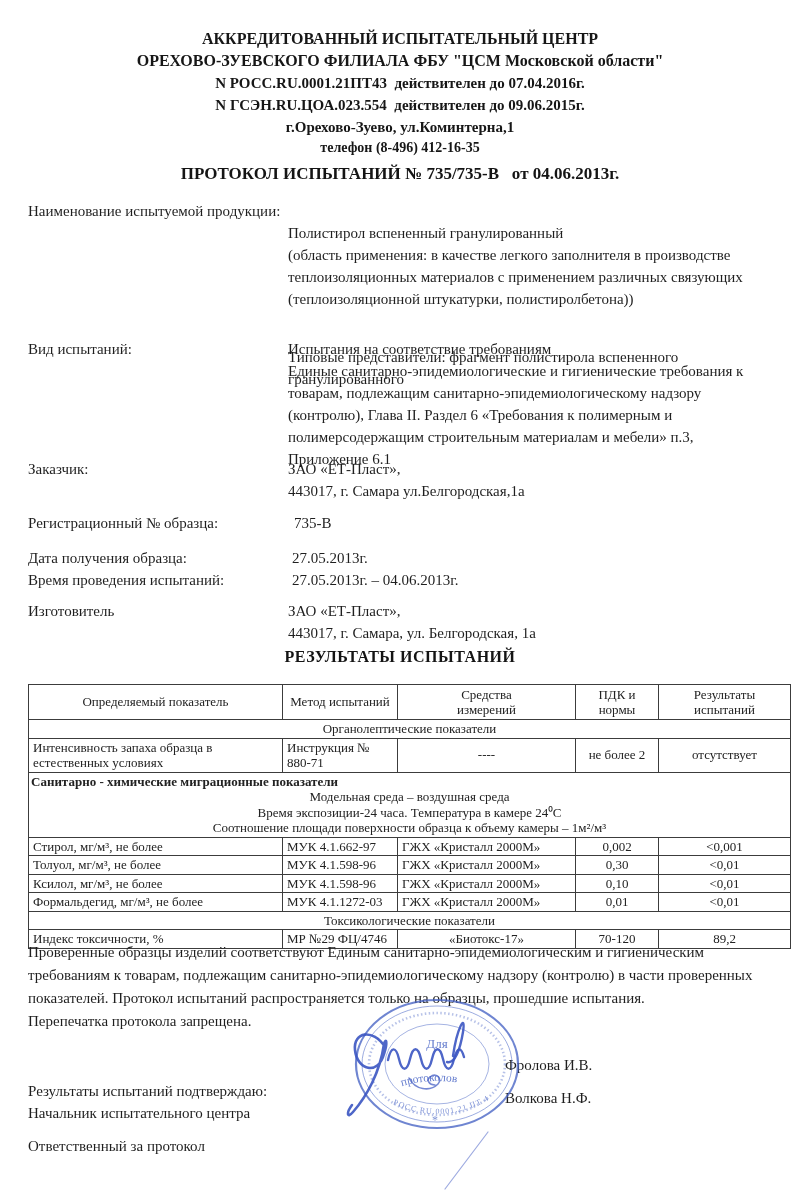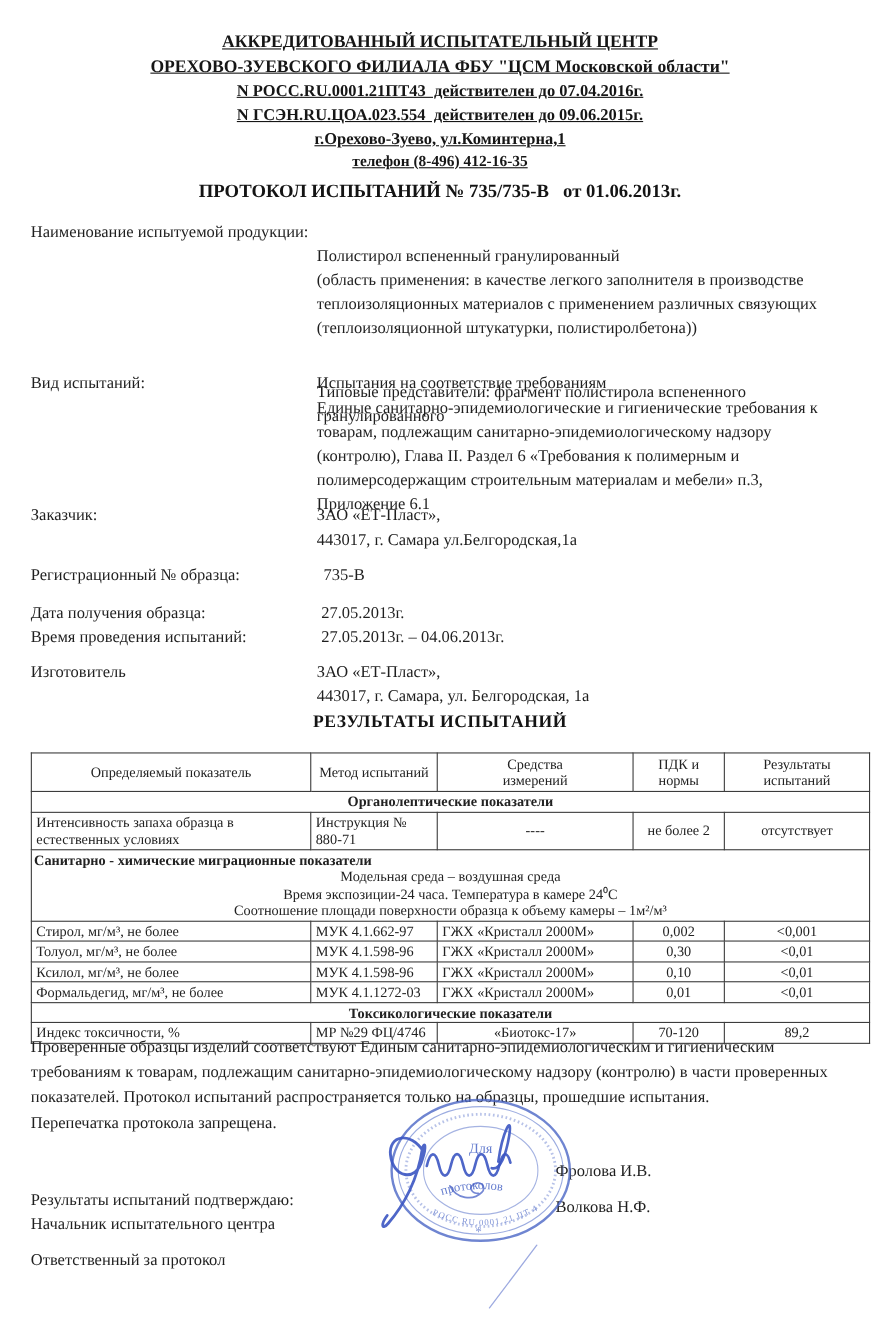--- a/index.html
+++ b/index.html
@@ -5,21 +5,21 @@
   html,body { margin:0; padding:0; background:#ffffff; }
   .page {
     position:relative; width:800px; height:1200px; margin:0 auto;
     background:#ffffff; overflow:hidden;
     font-family:"Liberation Serif", serif; color:#1f1f1f;
   }
   .pre { white-space:pre-wrap; }
   .preline { white-space:pre-line; }
 
   
-  .letterhead { position:absolute; top:28px; left:0; width:100%; text-align:center; font-weight:bold; color:#161616;text-decoration:underline; }
+  .letterhead { position:absolute; top:28px; left:0; width:100%; text-align:center; font-weight:bold; color:#161616; }
   .lh-big  { font-size:16px; line-height:22px; }
   .lh-mid  { font-size:15px; line-height:22px; }
   .lh-sm   { font-size:14px; line-height:20px; }
 
   .protocol-title {
     position:absolute; top:164px; left:0; width:100%; text-align:center;
     font-weight:bold; font-size:17px; color:#141414;
   }
 
   
@@ -36,21 +36,21 @@
   
   table.results {
     position:absolute; top:684px; left:28px; width:762px;
     border-collapse:collapse; table-layout:fixed;
     font-size:13px; line-height:15.5px; color:#222;
   }
   table.results td { border:1px solid #3c3c3c; padding:1px 4px; vertical-align:middle; }
   td.c-center { text-align:center; }
   td.c-left   { text-align:left; padding-left:6px; }
   tr.head-row td { text-align:center; height:32px; white-space:pre-line; }
-  tr.section-row td { text-align:center; font-weight:bold; }
+  tr.section-row td { text-align:center; font-weight:normal; }
   .san-title { font-weight:bold; }
   .san-cond  { text-align:center; white-space:pre-line; }
 
   .footer-par {
     position:absolute; top:941px; left:28px; width:742px;
     font-size:15px; line-height:23px; white-space:pre-line;
   }
 
   .signoff { position:absolute; left:28px; font-size:15px; line-height:20px;margin-top:48px; }
   .sign-name { position:absolute; font-size:15px; line-height:20px; }
@@ -64,21 +64,21 @@
 
   <div class="letterhead">
     <div class="lh-big">АККРЕДИТОВАННЫЙ ИСПЫТАТЕЛЬНЫЙ ЦЕНТР</div>
     <div class="lh-big">ОРЕХОВО-ЗУЕВСКОГО ФИЛИАЛА ФБУ "ЦСМ Московской области"</div>
     <div class="lh-mid pre">N РОСС.RU.0001.21ПТ43  действителен до 07.04.2016г.</div>
     <div class="lh-mid pre">N ГСЭН.RU.ЦОА.023.554  действителен до 09.06.2015г.</div>
     <div class="lh-mid">г.Орехово-Зуево, ул.Коминтерна,1</div>
     <div class="lh-sm">телефон (8-496) 412-16-35</div>
   </div>
 
-  <div class="protocol-title pre">ПРОТОКОЛ ИСПЫТАНИЙ № 735/735-В   от 01.06.2013г.</div>
+  <div class="protocol-title pre">ПРОТОКОЛ ИСПЫТАНИЙ № 735/735-В   от 04.06.2013г.</div>
 
   <div class="field" style="top:200px">
     <div class="flabel">Наименование испытуемой  продукции:</div>
     <div class="fvalue">
       <div class="preline">Полистирол вспененный гранулированный
 (область применения: в качестве легкого заполнителя в производстве
 теплоизоляционных материалов с применением различных связующих
 (теплоизоляционной штукатурки, полистиролбетона))</div>
       <div class="second-block">Типовые представители: фрагмент полистирола вспененного
 гранулированного</div>

